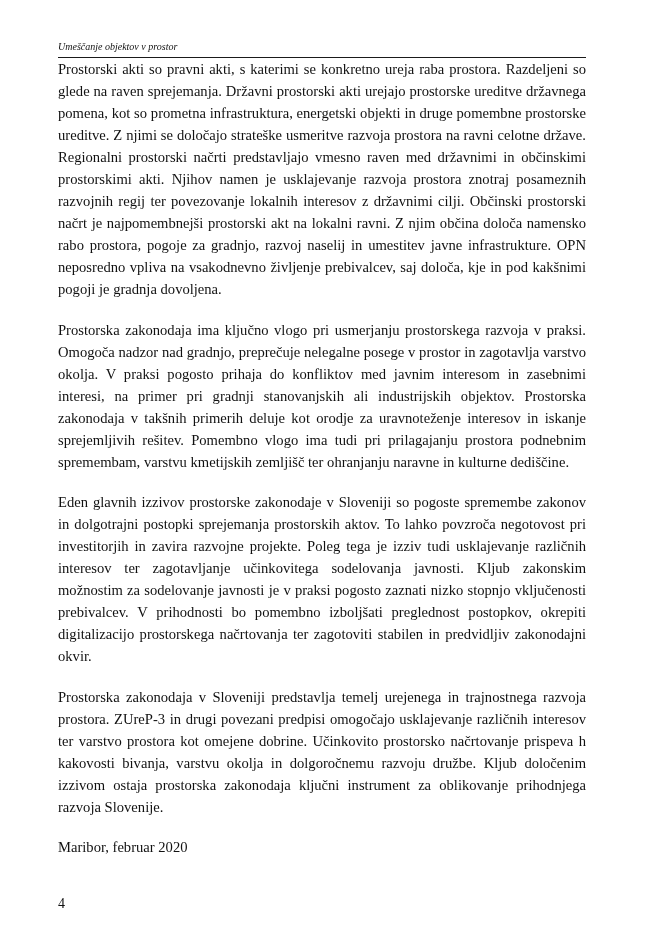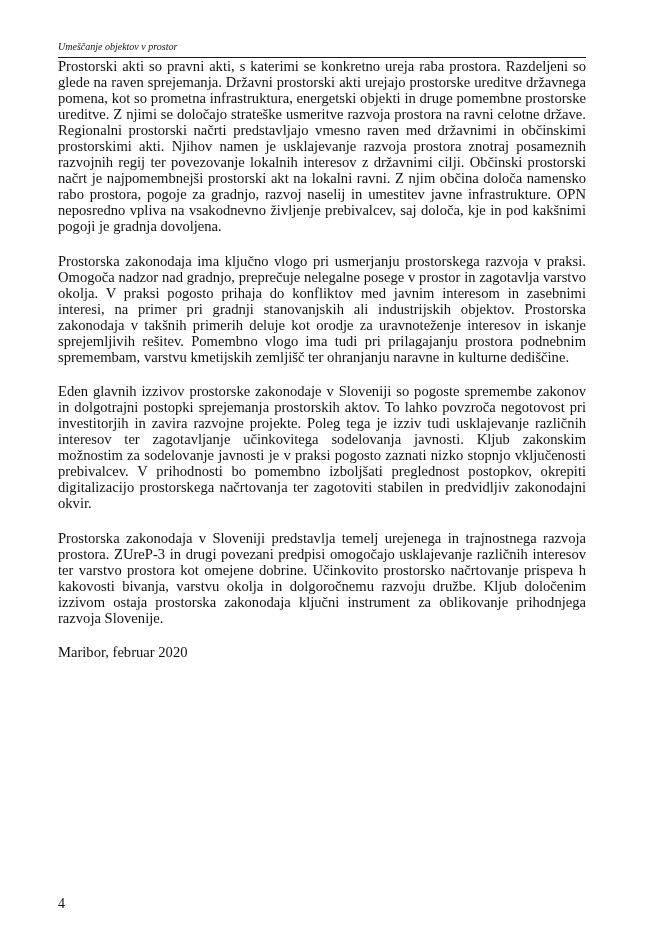--- a/index.html
+++ b/index.html
@@ -40,21 +40,21 @@
     .body-text {
       position: absolute;
       left: 58px;
       top: 58px;
       width: 528px;
     }
     .body-text p {
       margin: 0 0 18.5px 0;
       font-family: "Liberation Serif", "DejaVu Serif", serif;
       font-size: 14.6px;
-      line-height: 16px;
+      line-height: 22px;
       text-align: justify;
       letter-spacing: 0;
       color: #111;
     }
     .signoff {
       font-family: "Liberation Serif", "DejaVu Serif", serif;
       font-size: 14.6px;
       line-height: 18.5px;
       margin: 0;
       color: #111;

